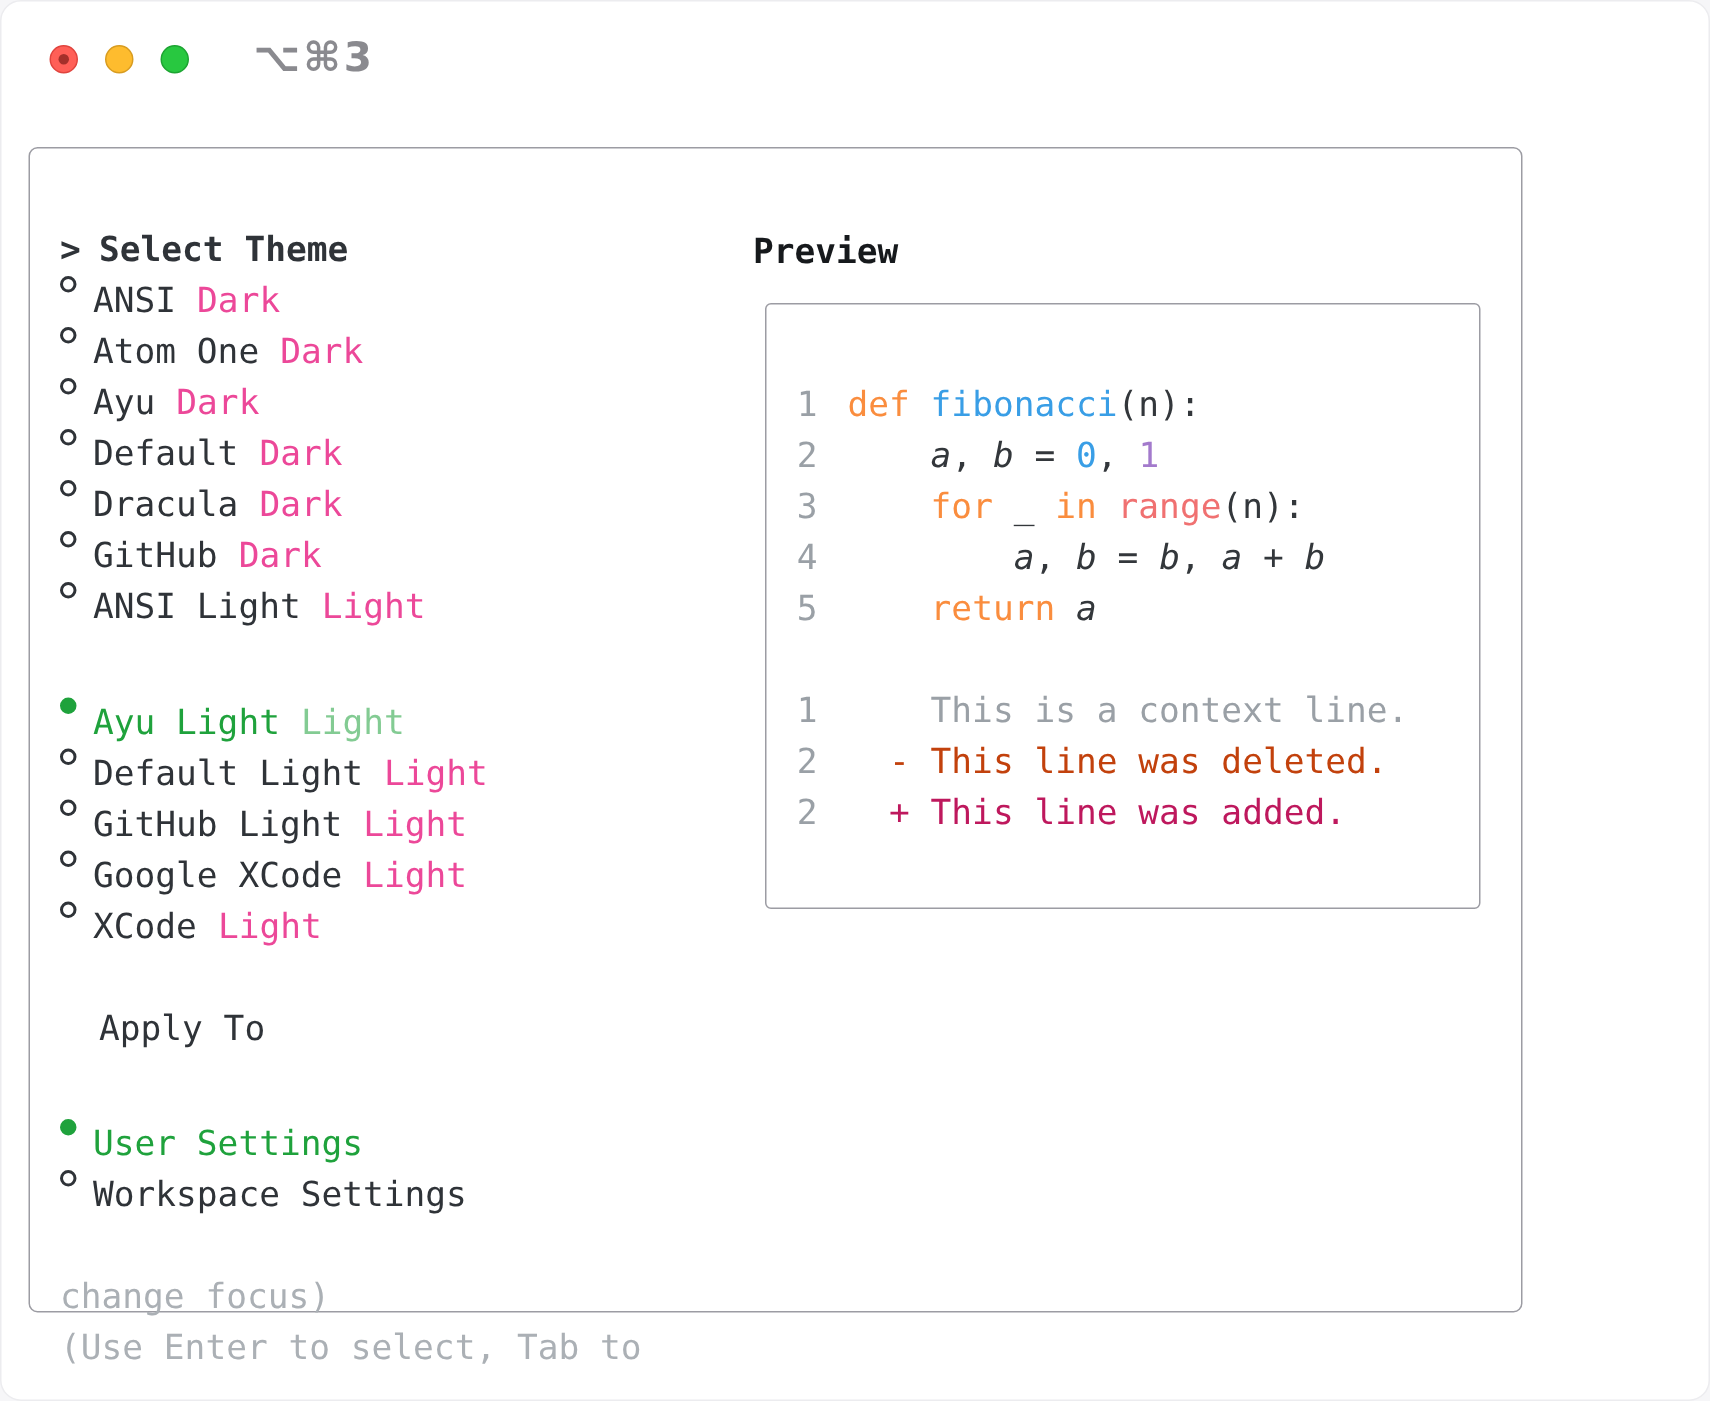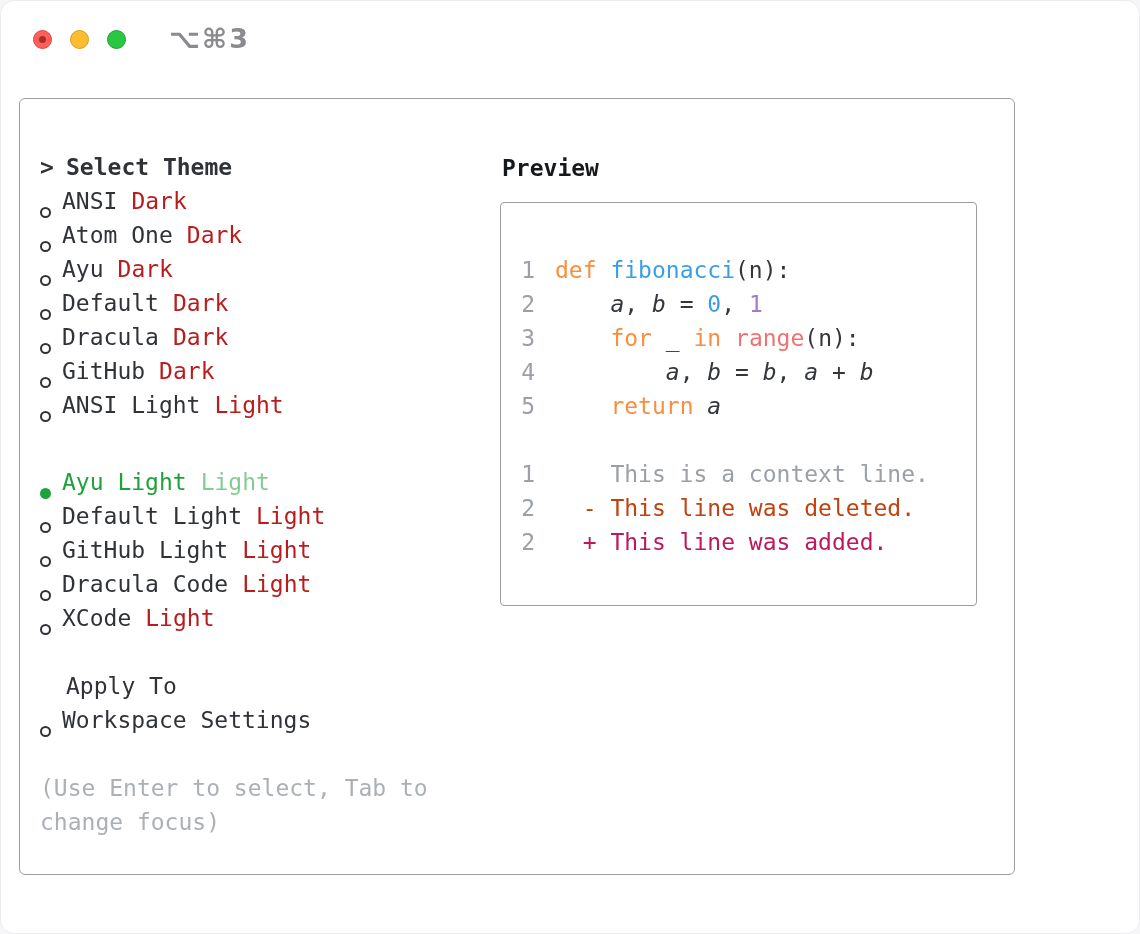--- a/index.html
+++ b/index.html
@@ -39,39 +39,39 @@
     position:absolute;left:18px;top:97px;width:996px;height:777px;
     border:1.5px solid var(--border);border-radius:6px;background:#fff;
   }
   
   .left-col{
     position:absolute;left:20px;top:51px;
     font-size:23px;line-height:34px;color:var(--ink);
   }
   .select-header{display:flex;align-items:center;height:34px;font-weight:bold;}
   .select-header .prompt{width:26px;flex:none;}
-  .row{display:flex;align-items:flex-end;height:34px;cursor:default;}
+  .row{display:flex;align-items:flex-start;height:34px;cursor:default;}
   .dot{
     width:11px;height:11px;border:2px solid var(--ink);
     border-radius:50%;margin-right:11px;flex:none;
   }
   .dot.on{border-color:var(--green);background:var(--green);}
   .row.selected{color:var(--green);margin-top:43px;}
-  .tvariant{color:#b91c1c;margin-left:14px;}
+  .tvariant{color:#ec4899;margin-left:14px;}
   .row.selected .tvariant{color:var(--green);opacity:.55;}
   .apply-header{margin-top:34px;height:34px;line-height:34px;padding-left:26px;}
   .hint{margin-top:34px;color:#abb0b5;}
   .hint div{height:34px;line-height:34px;}
   
   .preview-header{
     position:absolute;left:482px;top:52px;height:34px;line-height:34px;
     font-size:23px;font-weight:bold;color:#16191c;
   }
   .preview-box{
-    position:absolute;left:480px;top:103px;width:477px;height:404px;
+    position:absolute;left:490px;top:103px;width:477px;height:404px;
     border:1.5px solid var(--border);border-radius:4px;background:#fff;
     overflow:hidden;
   }
   .code{padding:50px 0 0 20px;font-size:23px;line-height:34px;}
   .cline{height:34px;white-space:pre;}
   .ln{display:inline-block;width:14px;text-align:right;margin-right:20px;color:var(--gray);}
 </style>
 </head>
 <body>
 
@@ -138,42 +138,46 @@
             <span>Default Light</span>
             <span class="tvariant">Light</span>
           </div>
           <div class="row">
             <span class="dot"></span>
             <span>GitHub Light</span>
             <span class="tvariant">Light</span>
           </div>
           <div class="row">
             <span class="dot"></span>
-            <span>Dracula Code</span>
+            <span>Google XCode</span>
             <span class="tvariant">Light</span>
           </div>
           <div class="row">
             <span class="dot"></span>
             <span>XCode</span>
             <span class="tvariant">Light</span>
           </div>
         </div>
 
       <div class="apply-header">Apply To</div>
 
       <div id="apply-list">
+          <div class="row selected">
+            <span class="dot on"></span>
+            <span>User Settings</span>
+          </div>
           <div class="row">
             <span class="dot"></span>
             <span>Workspace Settings</span>
           </div>
         </div>
 
       <div class="hint">
+        <div>change focus)</div>
         <div>(Use Enter to select, Tab to</div>
-        <div>change focus)</div>
       </div>
     </div>
 
     <div class="preview-header">Preview</div>
 
     <div class="preview-box">
       <div class="code" id="code">
           <div class="cline"><span class="ln">1</span><span style="color: rgb(250, 141, 62);">def </span><span style="color: rgb(57, 158, 230);">fibonacci</span><span style="color: rgb(51, 55, 59);">(n):</span></div>
           <div class="cline"><span class="ln">2</span><span style="color: rgb(51, 55, 59);">    </span><span style="color: rgb(51, 55, 59); font-style: italic;">a</span><span style="color: rgb(51, 55, 59);">, </span><span style="color: rgb(51, 55, 59); font-style: italic;">b</span><span style="color: rgb(51, 55, 59);"> = </span><span style="color: rgb(57, 158, 230);">0</span><span style="color: rgb(51, 55, 59);">, </span><span style="color: rgb(163, 122, 204);">1</span></div>
           <div class="cline"><span class="ln">3</span><span style="color: rgb(51, 55, 59);">    </span><span style="color: rgb(250, 141, 62);">for</span><span style="color: rgb(51, 55, 59);"> _ </span><span style="color: rgb(250, 141, 62);">in</span><span style="color: rgb(51, 55, 59);"> </span><span style="color: rgb(240, 113, 113);">range</span><span style="color: rgb(51, 55, 59);">(n):</span></div>

